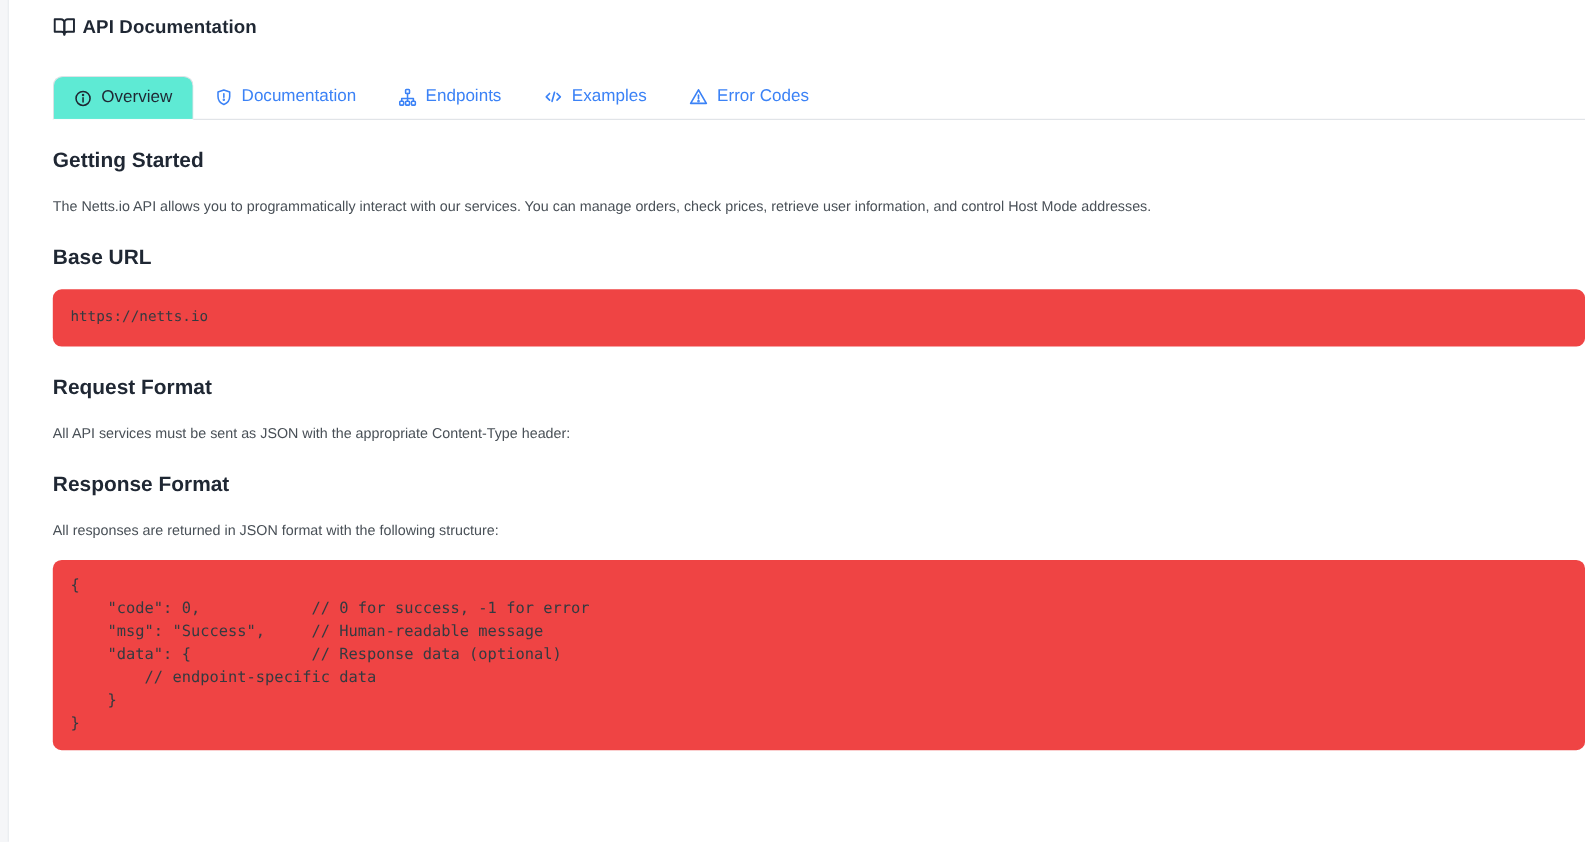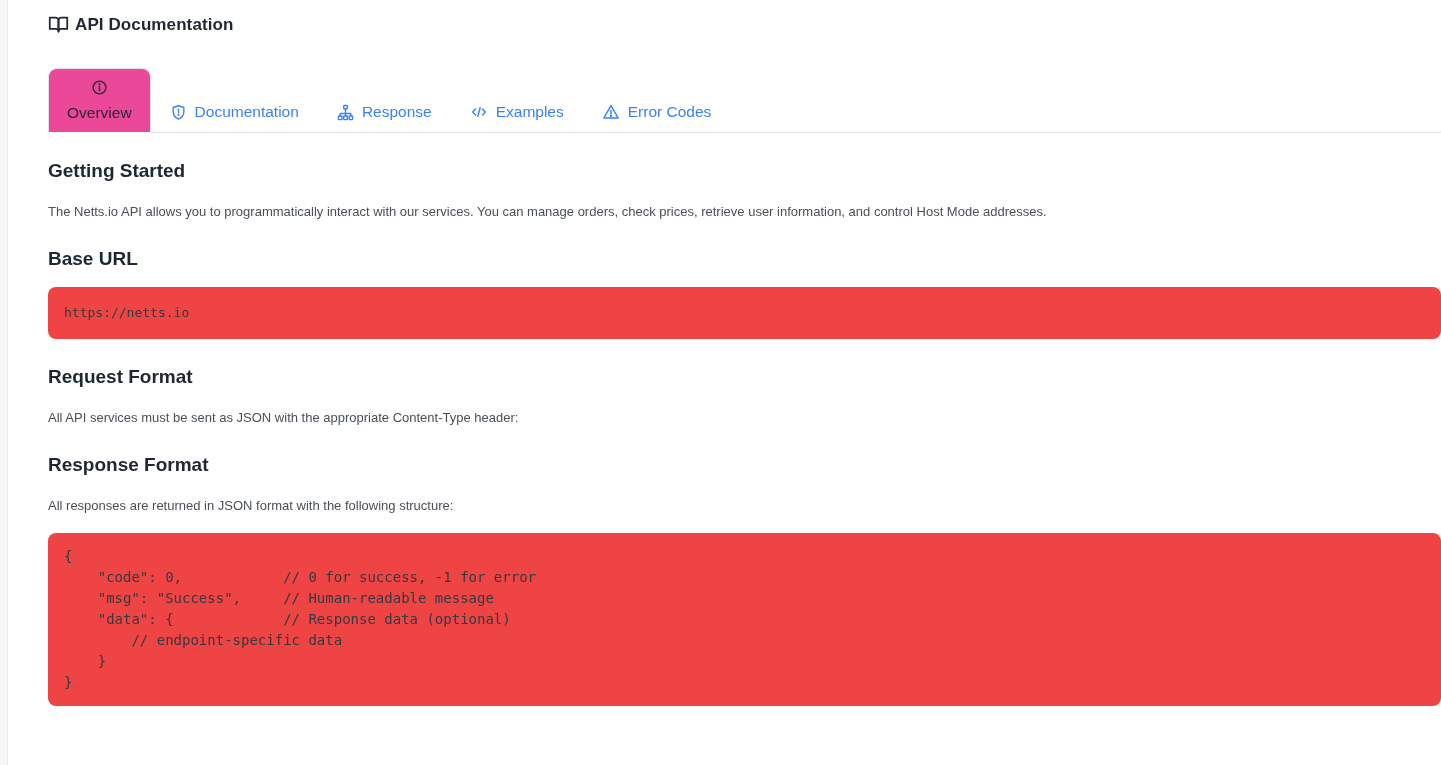--- a/index.html
+++ b/index.html
@@ -40,26 +40,25 @@
     font-size: 15.5px;
     color: #3b82f6;
     cursor: pointer;
     background: transparent;
     border: 1px solid transparent;
     white-space: nowrap;
   }
   .tab svg { display: block; flex: 0 0 auto; }
   .tab.active {
     color: #1f2733;
-    background: #ec4899;
+    background: #5eead4;
     border: 1px solid #dee2e6;
     border-bottom-color: #ffffff;
     border-radius: 9px 9px 0 0;
     margin-bottom: -1px;
-    flex-direction: column;
   }
 
   
   h2.section-heading {
     margin-top: 27px;
     font-size: 19px; font-weight: 700; color: #1f2733;
     line-height: 22px;
   }
   p.section-text {
     margin-top: 20px;
@@ -128,21 +127,21 @@
     <div class="tab">
       <span>
         <svg width="17" height="17" viewBox="0 0 24 24" fill="none" stroke="currentColor" stroke-width="2" stroke-linecap="round" stroke-linejoin="round">
           <rect x="9.5" y="2" width="5" height="5" rx="1"></rect>
           <rect x="2" y="17" width="5" height="5" rx="1"></rect>
           <rect x="9.5" y="17" width="5" height="5" rx="1"></rect>
           <rect x="17" y="17" width="5" height="5" rx="1"></rect>
           <path d="M12 7v3M4.5 17v-3.5h15V17M12 10.5V17"></path>
         </svg>
       </span>
-      <span>Response</span>
+      <span>Endpoints</span>
     </div>
     <div class="tab">
       <span>
         <svg width="18" height="18" viewBox="0 0 24 24" fill="none" stroke="currentColor" stroke-width="2" stroke-linecap="round" stroke-linejoin="round">
           <polyline points="7.5 8 3.5 12 7.5 16"></polyline>
           <polyline points="16.5 8 20.5 12 16.5 16"></polyline>
           <line x1="13.5" y1="6.5" x2="10.5" y2="17.5"></line>
         </svg>
       </span>
       <span>Examples</span>

